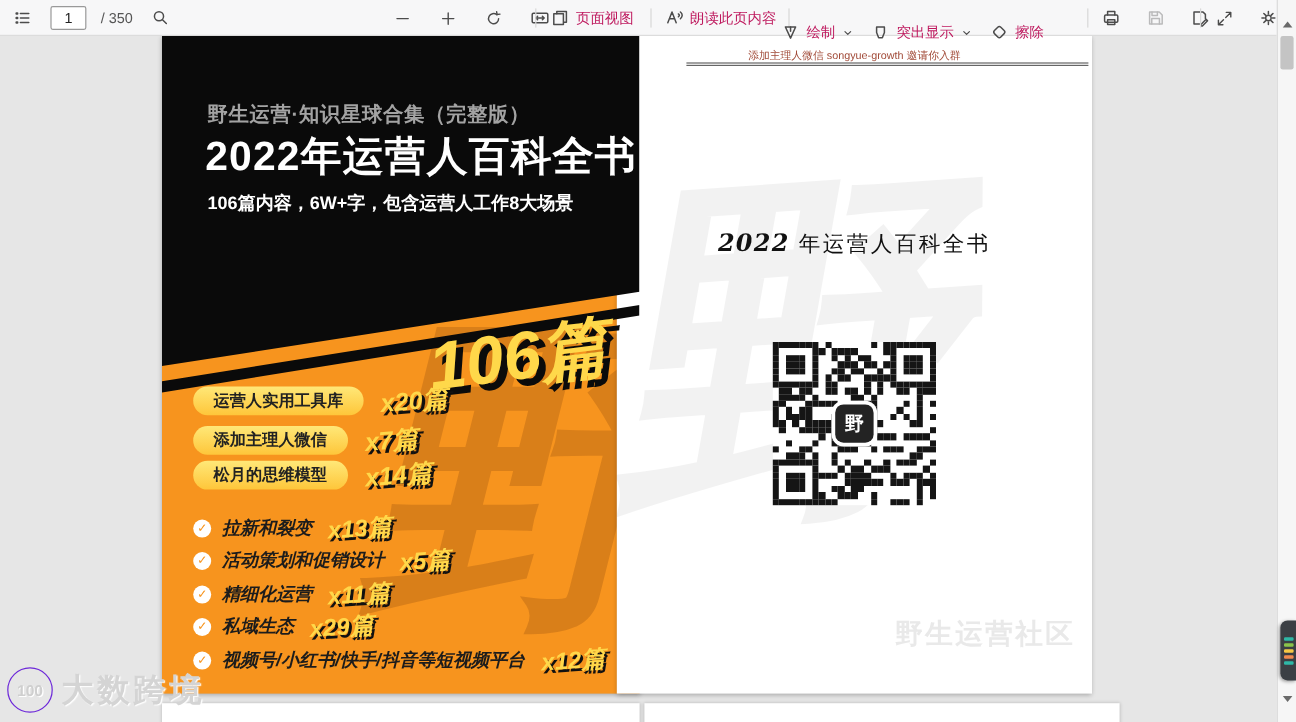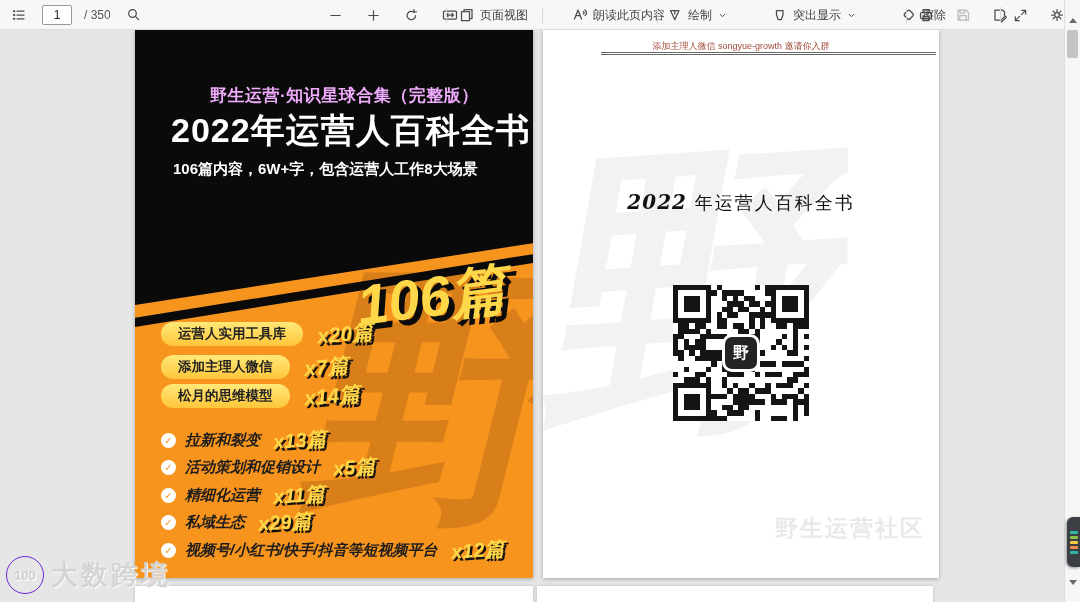--- a/index.html
+++ b/index.html
@@ -4,44 +4,44 @@
 <style>
   * { margin:0; padding:0; box-sizing:border-box; }
   html,body { width:1080px; height:602px; overflow:hidden;
     font-family:"Liberation Sans","DejaVu Sans",sans-serif; background:#e6e6e6; }
 
   
   .toolbar { position:absolute; left:0; top:0; width:1064px; height:30px;
     background:#f7f7f8; border-bottom:1px solid #dcdcdc; z-index:40; }
   .tg { position:absolute; top:0; height:30px; display:flex; align-items:center; }
   .tbtn { display:inline-flex; align-items:center; gap:5px; background:none; border:none;
-    font-family:inherit; font-size:12px; color:#404040; padding:2px 3px; cursor:default; }
+    font-family:inherit; font-size:12px; color:#be185d; padding:2px 3px; cursor:default; }
   .tbtn svg { stroke:#4c4c4c; fill:none; stroke-width:1.25; stroke-linecap:round; stroke-linejoin:round; }
   .tbtn.disabled { opacity:.35; }
   .tsep { width:1px; height:16px; background:#d8d8d8; position:absolute; top:7px; }
   .page-input { width:30px; height:20px; border:1px solid #999; border-radius:2px;
     text-align:center; font-size:12px; color:#222; background:#fff; font-family:inherit; }
   .ptotal { font-size:12px; color:#555; }
 
   
   .canvas { position:absolute; left:0; top:30px; width:1080px; height:572px; background:#e6e6e6; }
   .page { position:absolute; top:0; height:548px; background:#fff;
     box-shadow:0 1px 4px rgba(0,0,0,.28); overflow:hidden; }
   .left-page  { left:135px; width:398px; background:#F7941E; }
-  .right-page { left:543px; width:396px; }
+  .right-page { left:514px; width:396px; }
 
   
   .wm-left { position:absolute; left:160px; top:230px; z-index:0; font-size:270px; line-height:1;
     font-weight:bold; font-style:italic; color:rgba(60,20,0,.16); font-family:"DejaVu Serif",serif; }
   .black-sec { position:absolute; inset:0; background:#0a0a0a; z-index:1;
     clip-path:polygon(0 0,100% 0,100% 38.9%,0 50.2%); }
   .stripe { position:absolute; inset:0; background:#0a0a0a; z-index:1;
     clip-path:polygon(0 52.5%,100% 40.9%,100% 42.5%,0 54.2%); }
   .kicker { position:absolute; left:38px; top:54px; font-size:17px; font-weight:bold;
-    color:#f0abfc; letter-spacing:.5px;margin-left:37px; }
+    color:#a3a3a3; letter-spacing:.5px; }
   .poster-title { position:absolute; left:36px; top:78px; font-size:34px; font-weight:bold;
     color:#fff; letter-spacing:1px; }
   .poster-sub { position:absolute; left:38px; top:130px; font-size:15px; font-weight:bold; color:#fff; }
   .badge106 { position:absolute; left:222px; top:230px; z-index:2; font-size:56px; font-weight:bold;
     font-style:italic; color:#FFD84A; transform:rotate(-7deg); text-shadow:5px 6px 0 #0b0b0b; }
   .pill-row { position:absolute; left:26px; z-index:2; display:flex; align-items:center; gap:14px; height:24px; }
   .pill { display:inline-block; padding:3px 17px; border-radius:14px; white-space:nowrap;
     background:linear-gradient(#ffe878,#fec63a); color:#222; font-size:13.5px; font-weight:bold; }
   .pcount { font-size:21px; font-weight:bold; font-style:italic; color:#FFD84A;
     transform:rotate(-5deg); text-shadow:2.5px 3px 0 #111; white-space:nowrap; }
@@ -159,33 +159,33 @@
       <svg width="16" height="16" viewBox="0 0 16 16">
         <rect x="2.5" y="4.5" width="8" height="9"></rect>
           <path d="M5 4.5V2.5h8v9h-2"></path>
       </svg>
       <span>页面视图</span>
     </button>
   </div>
 
   <div class="tsep" style="left:542px"></div>
 
-  <div class="tg" style="left:569px;align-items:center;">
+  <div class="tg" style="left:551px;align-items:center;">
     <button class="tbtn">
       <svg width="16" height="16" viewBox="0 0 16 16">
         <path d="M2.5 12L6 3l3.5 9M3.9 8.7h4.2"></path>
           <path d="M11.3 4.6q1.7 1.2 0 2.4M13 3q3 2.6 0 5.6"></path>
       </svg>
       <span>朗读此页内容</span>
     </button>
   </div>
 
   <div class="tsep" style="left:657px"></div>
 
-  <div class="tg" style="left:664px; gap:38px;">
+  <div class="tg" style="left:648px; gap:8px;margin-top:12px;">
     <button class="tbtn">
       <svg width="16" height="16" viewBox="0 0 16 16">
         <path d="M3.5 3.5h8.5l-4.2 9.3z"></path>
           <path d="M7.8 3.5v3.6"></path>
       </svg>
       <span>绘制</span>
       <svg width="11" height="11" viewBox="0 0 14 14">
         <path d="M4 5.5l3 3 3-3"></path>
       </svg>
     </button>

